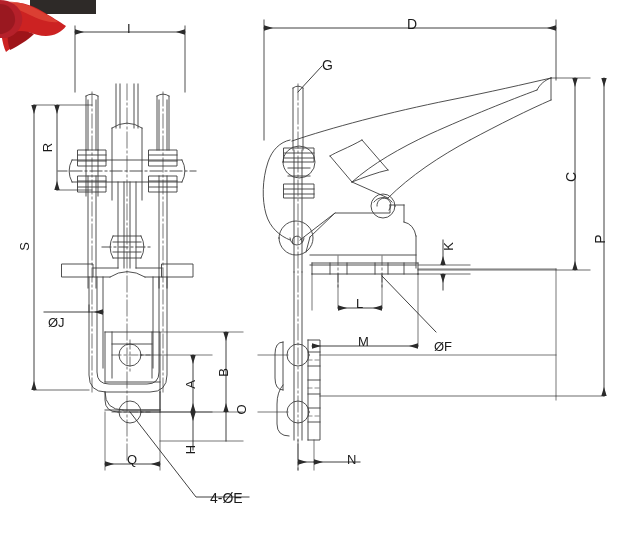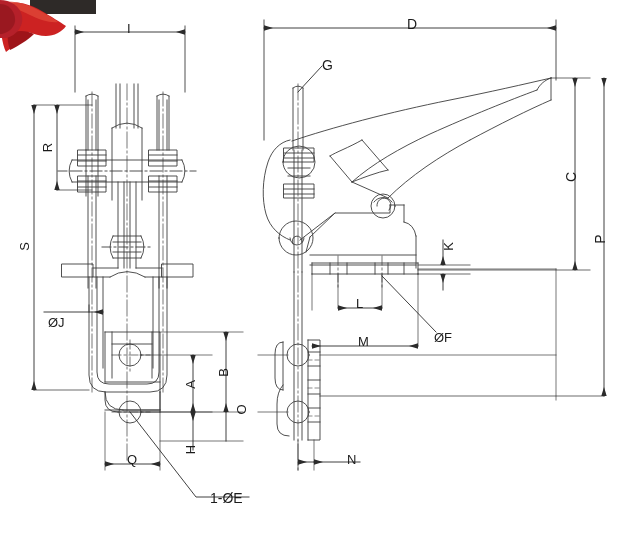--- a/index.html
+++ b/index.html
@@ -334,33 +334,33 @@
   <div class="lbl rot" style="left:186px;top:378px;">A</div>
 
   <div class="lbl rot" style="left:219px;top:366px;">B</div>
 
   <div class="lbl rot" style="left:236px;top:403px;">O</div>
 
   <div class="lbl rot" style="left:186px;top:443px;">H</div>
 
   <div class="lbl" style="left:127px;top:453px;">Q</div>
 
-  <div class="lbl" style="left:210px;top:491px;font-size:14px;">1-ØE</div>
+  <div class="lbl" style="left:210px;top:491px;font-size:14px;">4-ØE</div>
 
   <div class="lbl" style="left:407px;top:17px;font-size:14px;">D</div>
 
   <div class="lbl" style="left:322px;top:58px;font-size:14px;">G</div>
 
   <div class="lbl rot" style="left:566px;top:170px;font-size:14px;">C</div>
 
   <div class="lbl rot" style="left:595px;top:232px;font-size:14px;">P</div>
 
   <div class="lbl rot" style="left:444px;top:240px;">K</div>
 
   <div class="lbl" style="left:356px;top:297px;">L</div>
 
   <div class="lbl" style="left:358px;top:335px;">M</div>
 
-  <div class="lbl" style="left:434px;top:331px;text-align:center;">ØF</div>
+  <div class="lbl" style="left:434px;top:340px;text-align:center;">ØF</div>
 
   <div class="lbl" style="left:347px;top:453px;">N</div>
 
 </div>
 
 </body></html>

